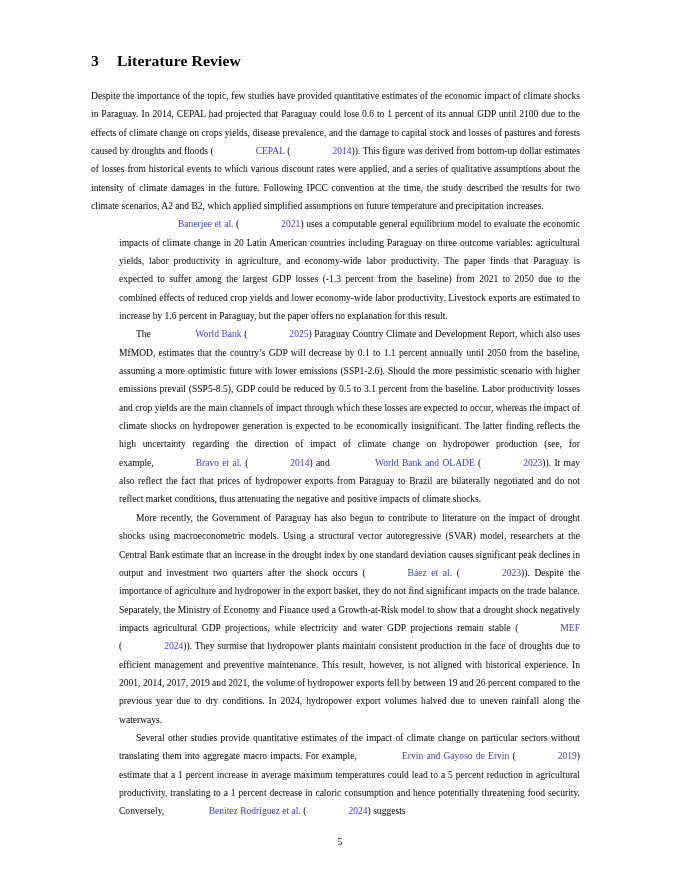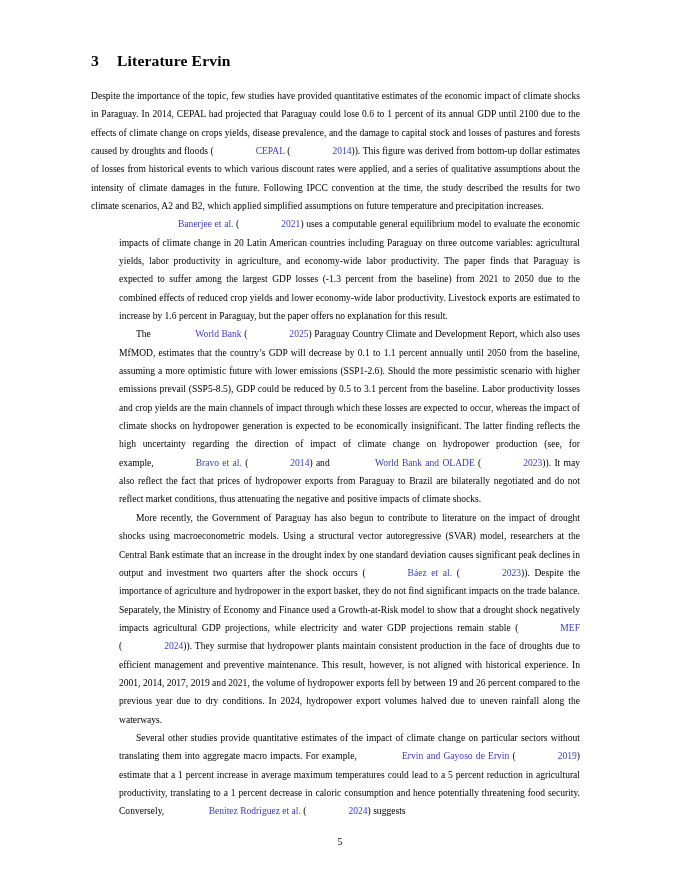--- a/index.html
+++ b/index.html
@@ -70,21 +70,21 @@
   }
 </style>
 </head>
 <body>
 
 <div class="page">
 
   <div class="content">
 
     <h2 class="section-heading">
-      <span class="num">3</span><span>Literature Ervin</span>
+      <span class="num">3</span><span>Literature Review</span>
     </h2>
 
     <div id="paragraphs-container">
         <p class="body-par">Despite the importance of the topic, few studies have provided quantitative estimates of the economic impact of climate shocks in Paraguay. In 2014, CEPAL had projected that Paraguay could lose 0.6 to 1 percent of its annual GDP until 2100 due to the effects of climate change on crops yields, disease prevalence, and the damage to capital stock and losses of pastures and forests caused by droughts and floods (<a class="cite" href="#">CEPAL</a> (<a class="cite" href="#">2014</a>)). This figure was derived from bottom-up dollar estimates of losses from historical events to which various discount rates were applied, and a series of qualitative assumptions about the intensity of climate damages in the future. Following IPCC convention at the time, the study described the results for two climate scenarios, A2 and B2, which applied simplified assumptions on future temperature and precipitation increases.</p>
         <p class="body-par indent"><a class="cite" href="#">Banerjee et al.</a> (<a class="cite" href="#">2021</a>) uses a computable general equilibrium model to evaluate the economic impacts of climate change in 20 Latin American countries including Paraguay on three outcome variables: agricultural yields, labor productivity in agriculture, and economy-wide labor productivity. The paper finds that Paraguay is expected to suffer among the largest GDP losses (-1.3 percent from the baseline) from 2021 to 2050 due to the combined effects of reduced crop yields and lower economy-wide labor productivity. Livestock exports are estimated to increase by 1.6 percent in Paraguay, but the paper offers no explanation for this result.</p>
         <p class="body-par indent">The <a class="cite" href="#">World Bank</a> (<a class="cite" href="#">2025</a>) Paraguay Country Climate and Development Report, which also uses MfMOD, estimates that the country’s GDP will decrease by 0.1 to 1.1 percent annually until 2050 from the baseline, assuming a more optimistic future with lower emissions (SSP1-2.6). Should the more pessimistic scenario with higher emissions prevail (SSP5-8.5), GDP could be reduced by 0.5 to 3.1 percent from the baseline. Labor productivity losses and crop yields are the main channels of impact through which these losses are expected to occur, whereas the impact of climate shocks on hydropower generation is expected to be economically insignificant. The latter finding reflects the high uncertainty regarding the direction of impact of climate change on hydropower production (see, for example,<a class="cite" href="#">Bravo et al.</a> (<a class="cite" href="#">2014</a>) and <a class="cite" href="#">World Bank and OLADE</a> (<a class="cite" href="#">2023</a>)). It may also reflect the fact that prices of hydropower exports from Paraguay to Brazil are bilaterally negotiated and do not reflect market conditions, thus attenuating the negative and positive impacts of climate shocks.</p>
         <p class="body-par indent">More recently, the Government of Paraguay has also begun to contribute to literature on the impact of drought shocks using macroeconometric models. Using a structural vector autoregressive (SVAR) model, researchers at the Central Bank estimate that an increase in the drought index by one standard deviation causes significant peak declines in output and investment two quarters after the shock occurs (<a class="cite" href="#">Báez et al.</a> (<a class="cite" href="#">2023</a>)). Despite the importance of agriculture and hydropower in the export basket, they do not find significant impacts on the trade balance. Separately, the Ministry of Economy and Finance used a Growth-at-Risk model to show that a drought shock negatively impacts agricultural GDP projections, while electricity and water GDP projections remain stable (<a class="cite" href="#">MEF</a> (<a class="cite" href="#">2024</a>)). They surmise that hydropower plants maintain consistent production in the face of droughts due to efficient management and preventive maintenance. This result, however, is not aligned with historical experience. In 2001, 2014, 2017, 2019 and 2021, the volume of hydropower exports fell by between 19 and 26 percent compared to the previous year due to dry conditions. In 2024, hydropower export volumes halved due to uneven rainfall along the waterways.</p>
         <p class="body-par indent">Several other studies provide quantitative estimates of the impact of climate change on particular sectors without translating them into aggregate macro impacts. For example, <a class="cite" href="#">Ervin and Gayoso de Ervin</a> (<a class="cite" href="#">2019</a>) estimate that a 1 percent increase in average maximum temperatures could lead to a 5 percent reduction in agricultural productivity, translating to a 1 percent decrease in caloric consumption and hence potentially threatening food security. Conversely, <a class="cite" href="#">Benitez Rodriguez et al.</a> (<a class="cite" href="#">2024</a>) suggests</p>
       </div>
 

